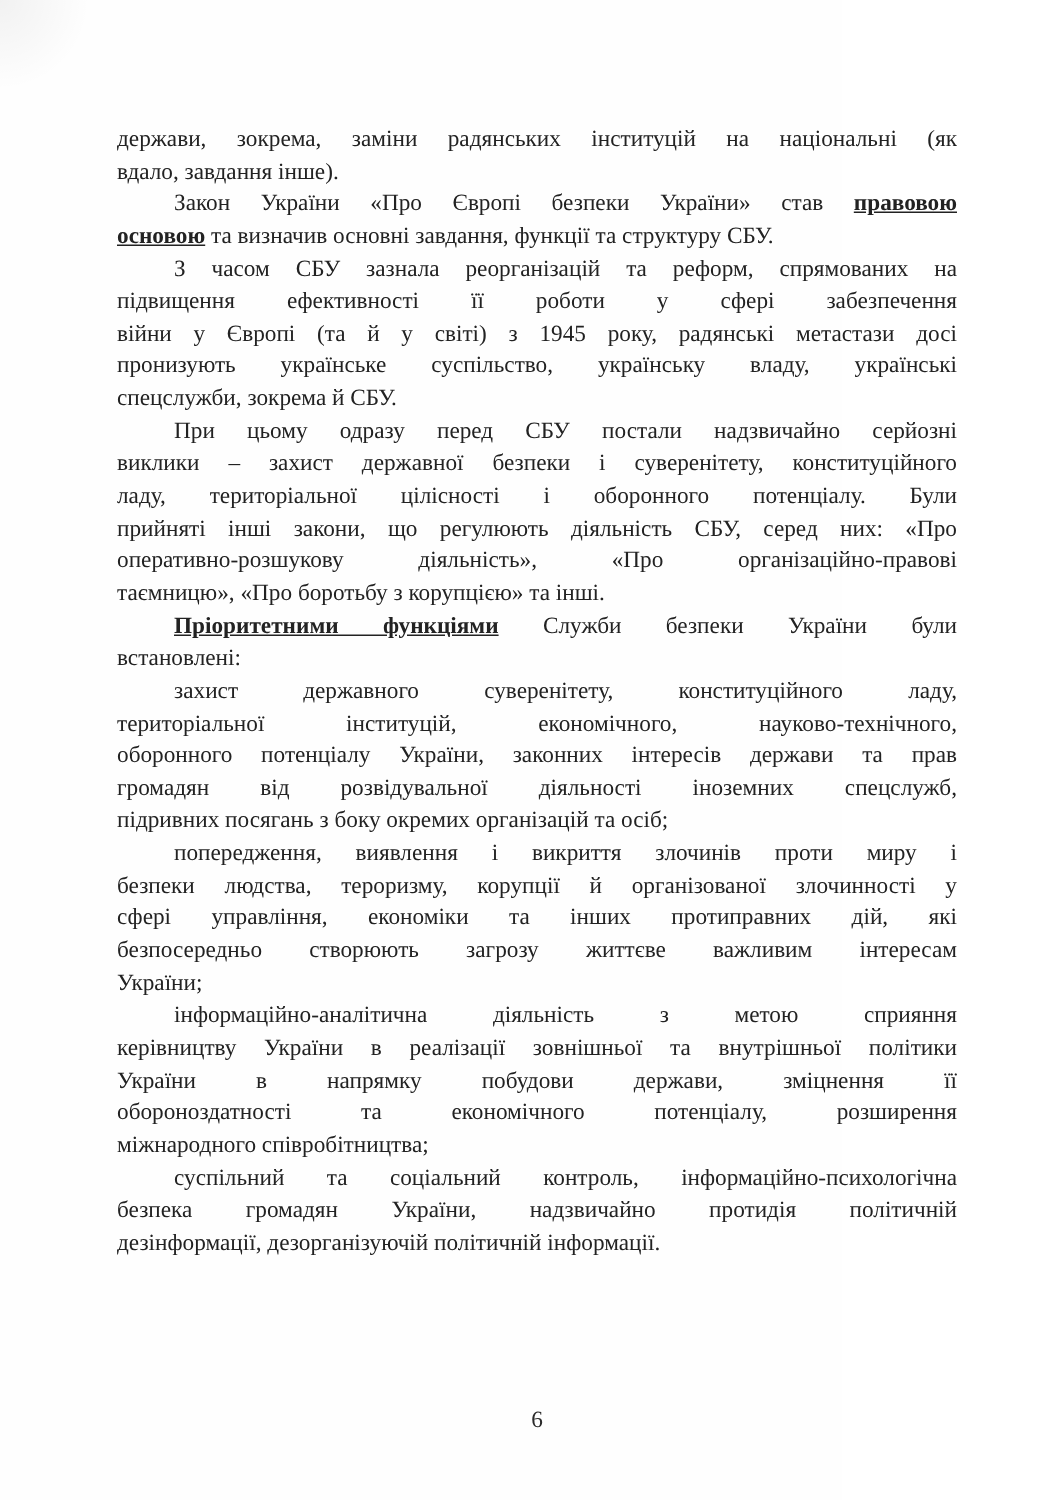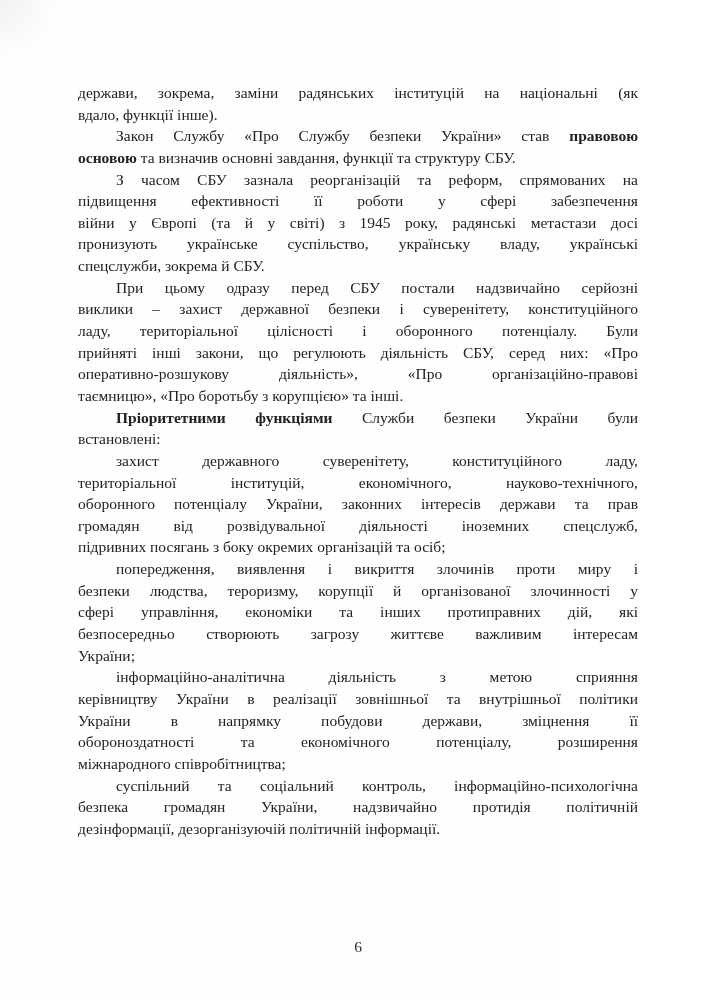--- a/index.html
+++ b/index.html
@@ -32,42 +32,42 @@
     text-align: justify;
     text-align-last: justify;
     overflow: hidden;
     white-space: normal;
   }
   .line.last {
     text-align: left;
     text-align-last: left;
   }
   .line.indent { padding-left: 38px; }
-  .bold { font-weight: bold; }
+  .bold { font-weight: bold; text-decoration: underline; }
   .page-number {
     position: absolute;
     left: 78px; top: 938px;
     width: 560px;
     text-align: center;
     color: #2b2b2b;
     font-size: 15.5px;
     filter: blur(0.25px);
   }
 </style>
 </head>
 <body>
 
 <div class="page">
   <div class="text-block">
       <div class="paragraph">
         <div class="line"><span class="">держави, зокрема, заміни радянських інституцій на національні (як</span></div>
-        <div class="line last"><span class="">вдало, функції інше).</span></div>
+        <div class="line last"><span class="">вдало, завдання інше).</span></div>
       </div>
       <div class="paragraph">
-        <div class="line indent"><span class="">Закон Службу «Про Службу безпеки України» став </span><span class="bold">правовою</span></div>
+        <div class="line indent"><span class="">Закон України «Про Європі безпеки України» став </span><span class="bold">правовою</span></div>
         <div class="line last"><span class="bold">основою</span><span class=""> та визначив основні завдання, функції та структуру СБУ.</span></div>
       </div>
       <div class="paragraph">
         <div class="line indent"><span class="">З часом СБУ зазнала реорганізацій та реформ, спрямованих на</span></div>
         <div class="line"><span class="">підвищення ефективності її роботи у сфері забезпечення</span></div>
         <div class="line"><span class="">війни у Європі (та й у світі) з 1945 року, радянські метастази досі</span></div>
         <div class="line"><span class="">пронизують українське суспільство, українську владу, українські</span></div>
         <div class="line last"><span class="">спецслужби, зокрема й СБУ.</span></div>
       </div>
       <div class="paragraph">

